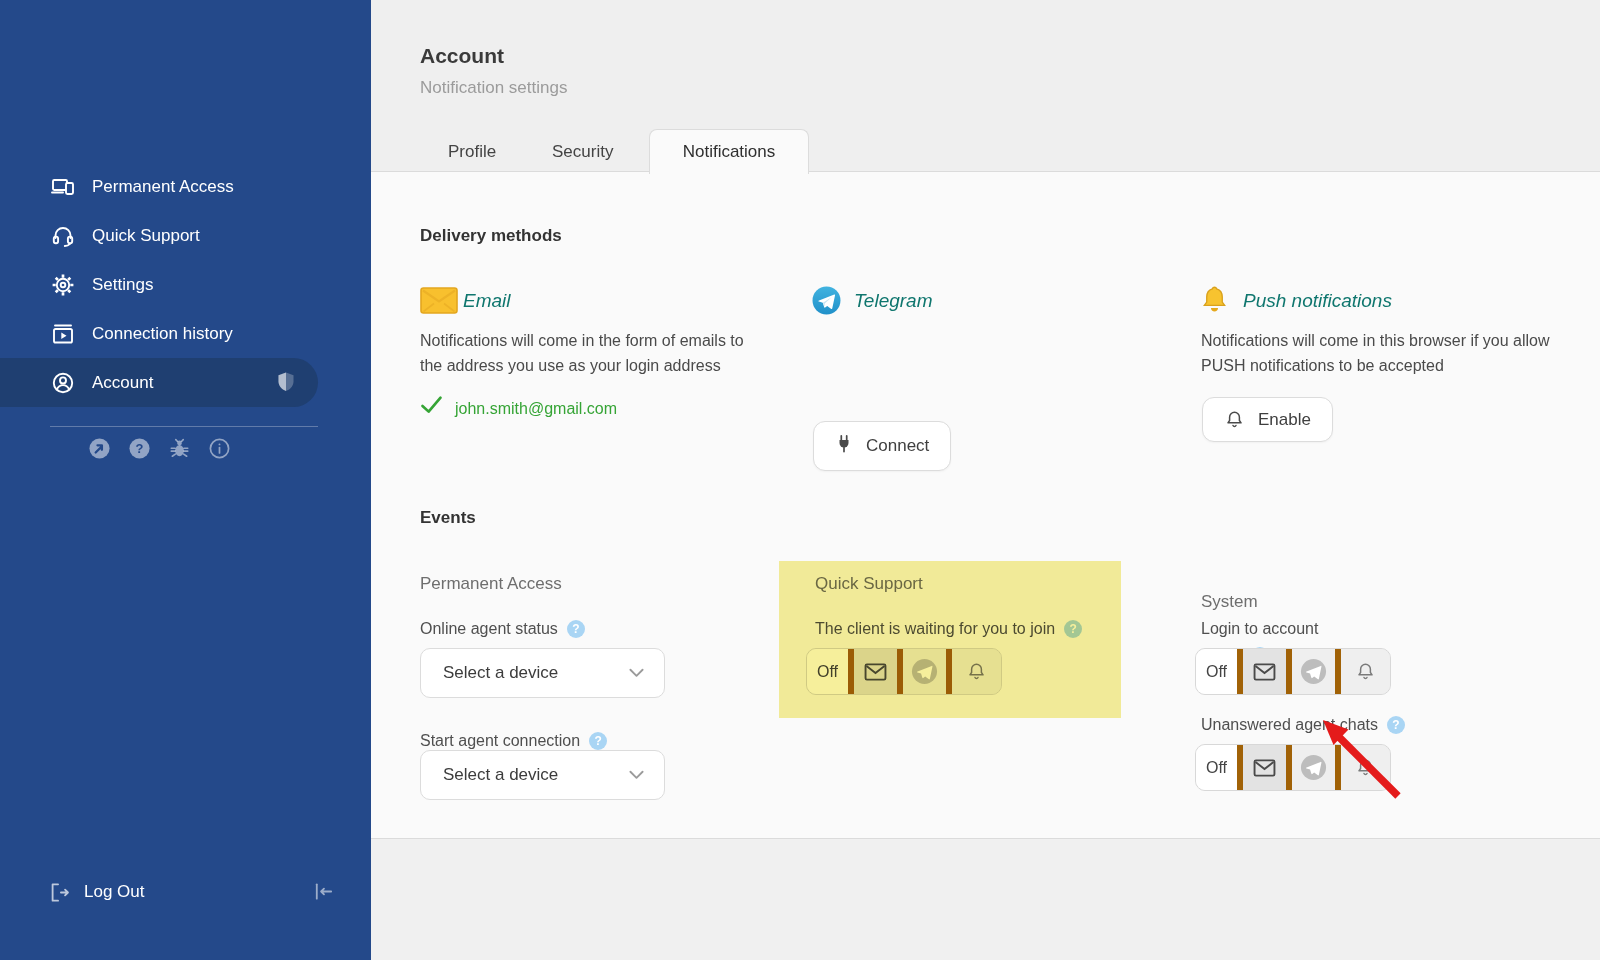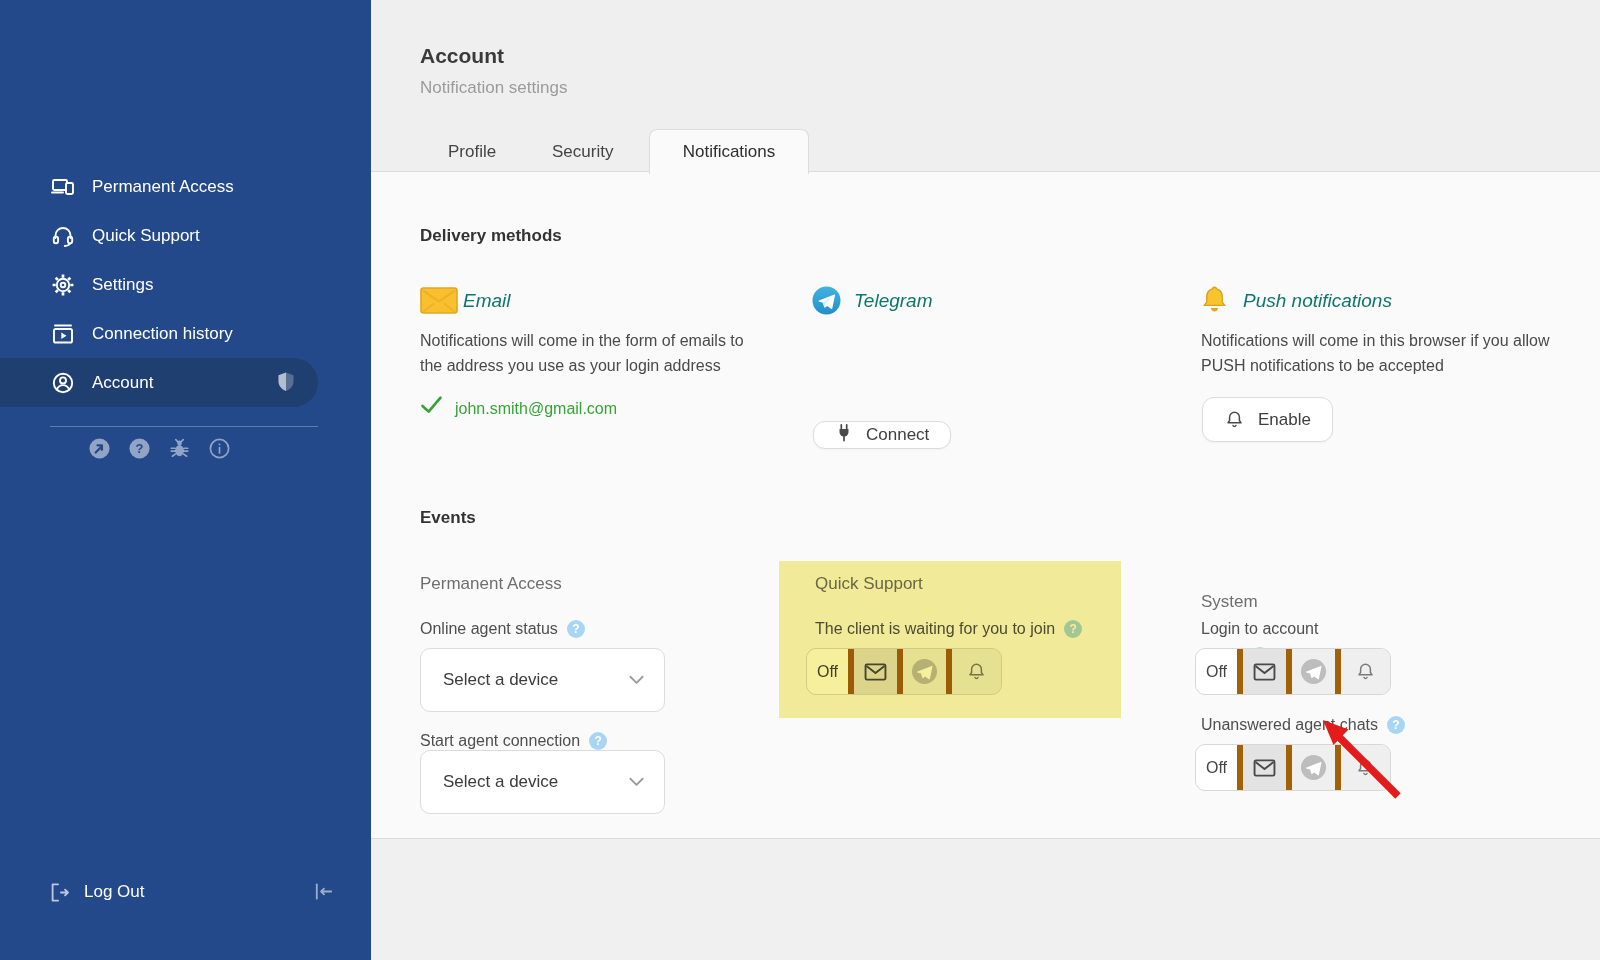--- a/index.html
+++ b/index.html
@@ -37,21 +37,21 @@
 
   .abs { position:absolute; }
   .sec-heading { font-size:17px; font-weight:bold; color:#333; }
   .col-title { font-size:19px; color:#0f766e;font-style:italic; }
   .col-desc { font-size:16px; color:#4A4A4A; line-height:25px; }
   .events-title { font-size:17px; color:#6E6E6E; }
   .field-label { display:flex; align-items:center; gap:9px; font-size:16px; color:#4F4F4F; }
   .q-circle { width:18px; height:18px; border-radius:50%; background:#A9D5F4; color:#fff; font-size:12px; font-weight:bold; display:inline-flex; align-items:center; justify-content:center; cursor:pointer; }
   .verified { display:flex; align-items:flex-end; gap:12px; font-size:16px; color:#35A435; }
   .btn { display:inline-flex; align-items:center; gap:13px; background:#fff; border:1px solid #DCDCDC; border-radius:12px; padding:0 21px; font-size:17px; color:#3F3F3F; cursor:pointer; box-shadow:0 1px 2px rgba(0,0,0,.04); }
-  .select { width:245px; height:64px; background:#fff; border:1px solid #DCDCDC; border-radius:10px; display:flex; align-items:center; padding:0 20px 0 22px; font-size:17px; color:#3C3C3C; cursor:pointer; }
+  .select { width:245px; height:50px; background:#fff; border:1px solid #DCDCDC; border-radius:10px; display:flex; align-items:center; padding:0 20px 0 22px; font-size:17px; color:#3C3C3C; cursor:pointer; }
   .select .sel-text { flex:1; }
   .segmented { display:flex; width:196px; height:47px; border:1px solid #D8D8D8; border-radius:10px; overflow:hidden; background:#EFEFEF; }
   .seg { flex:0 0 49px; display:flex; align-items:center; justify-content:center; border-right:6px solid #a16207; background:#EFEFEF; color:#7A7A7A; cursor:pointer; }
   .seg:last-child { border-right:none; }
   .seg-off { flex:0 0 47px; background:#fff; font-size:16px; color:#444; }
   .seg-mail { background:#E3E3E3; color:#4A4A4A; }
   .highlight-box { position:absolute; left:408px; top:561px; width:342px; height:157px; background:#F6EF9B; mix-blend-mode:multiply; z-index:5; pointer-events:none; }
   .arrow-svg { position:absolute; left:900px; top:700px; z-index:6; pointer-events:none; }
 </style>
 </head>
@@ -213,21 +213,21 @@
               <stop offset="0" stop-color="#41B3E0"></stop>
               <stop offset="1" stop-color="#2090C9"></stop>
             </linearGradient>
           </defs>
         <circle cx="14" cy="14" r="13.5" fill="url(#tg)"></circle>
         <path d="M21.5 8.2L6.8 13.9c-.8.3-.8.9-.1 1.1l3.7 1.2 1.4 4.3c.2.5.5.6.9.3l2-1.6 3.9 2.9c.5.3.9.1 1-.5l2.6-12.4c.2-.8-.3-1.2-.7-1z" fill="#fff"></path>
         <path d="M10.6 16.2l8.3-5.3-6.6 6-.3 2.9z" fill="#C8E4F2"></path>
       </svg>
     </span>
     <div class="abs col-title" style="left:483px; top:290px;">Telegram</div>
-    <button class="btn abs" style="left:442px; top:421px; height:28px;">
+    <button class="btn abs" style="left:442px; top:421px; height:50px;">
       <span>
         <svg width="18" height="19" viewBox="0 0 20 20" fill="none" stroke="#4A4A4A" stroke-width="1.9" stroke-linecap="round">
           <path d="M7 1.5V6M13 1.5V6"></path>
           <path d="M5 6h10v3.4a5 5 0 0 1-10 0V6z" fill="#4A4A4A" stroke="none"></path>
           <path d="M10 14.5V19"></path>
         </svg>
       </span>
       <span>Connect</span>
     </button>
 

